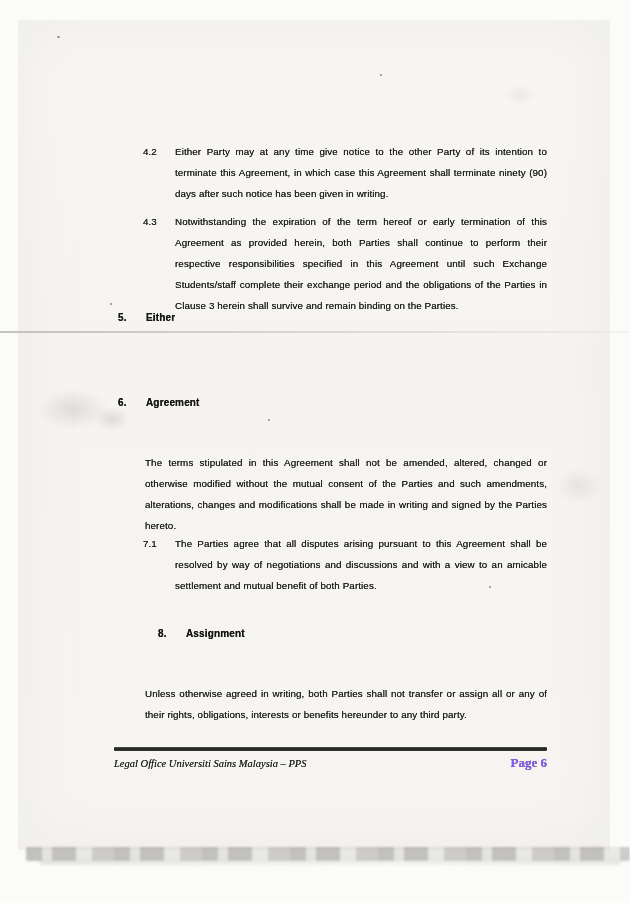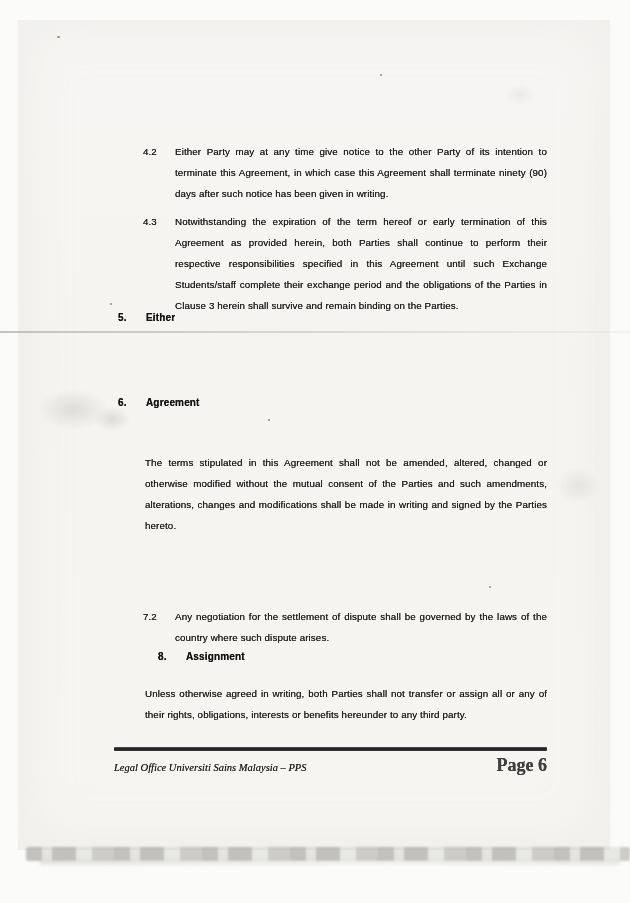--- a/index.html
+++ b/index.html
@@ -42,21 +42,21 @@
   .footer-row {
     position:absolute; left:114px; top:755px; width:433px;
     display:flex; justify-content:space-between; align-items:baseline;
   }
   .footer-left {
     font-family:"Liberation Serif", serif; font-style:italic; font-weight:normal;
     font-size:10.5px; color:#222; text-shadow:0 0 0.4px rgba(20,20,20,0.8);
   }
   .footer-right {
     font-family:"Liberation Serif", serif; font-weight:600;
-    font-size:18px; color:#404040; text-shadow:0 0 0.4px rgba(20,20,20,0.8);
+    font-size:13px; color:#8b5cf6; text-shadow:0 0 0.4px rgba(20,20,20,0.8);
   }
   
   .crease {
     position:absolute; left:0; top:331px; width:630px; height:1.5px;
     background:linear-gradient(90deg, rgba(190,188,183,0.9) 0%, rgba(205,203,198,0.75) 45%, rgba(218,216,211,0.55) 80%, rgba(228,226,221,0.35) 100%);
   }
   .bottom-band {
     position:absolute; left:26px; top:847px; width:604px; height:14px;
     background:repeating-linear-gradient(90deg,
       rgba(148,146,141,0.55) 0 16px,
@@ -107,27 +107,27 @@
   <div class="sect" style="top:312px;">
     <span class="snum">5.</span><span>Either</span>
   </div>
 
   <div class="sect" style="top:397px;">
     <span class="snum">6.</span><span>Agreement</span>
   </div>
   <div class="bodyp" style="top:420px;margin-top:32px;">The terms stipulated in this Agreement shall not be amended, altered, changed or otherwise modified without the mutual consent of the Parties and such amendments, alterations, changes and modifications shall be made in writing and signed by the Parties hereto.</div>
 
 
-
-  <div class="clause" style="top:606px;">
-    <span class="cnum">7.2</span>
-    <div class="ctxt">Any negotiation for the settlement of dispute shall be governed by the laws of the country where such dispute arises.</div>
+  <div class="clause" style="top:533px;">
+    <span class="cnum">7.1</span>
+    <div class="ctxt">The Parties agree that all disputes arising pursuant to this Agreement shall be resolved by way of negotiations and discussions and with a view to an amicable settlement and mutual benefit of both Parties.</div>
   </div>
 
-  <div class="sect" style="top:651px;padding-left:40px;">
+
+  <div class="sect" style="top:628px;padding-left:40px;">
     <span class="snum">8.</span><span>Assignment</span>
   </div>
   <div class="bodyp" style="top:683px;">Unless otherwise agreed in writing, both Parties shall not transfer or assign all or any of their rights, obligations, interests or benefits hereunder to any third party.</div>
 
   <div class="footer-rule"></div>
   <div class="footer-row">
     <span class="footer-left">Legal Office Universiti Sains Malaysia – PPS</span>
     <span class="footer-right">Page 6</span>
   </div>
 

